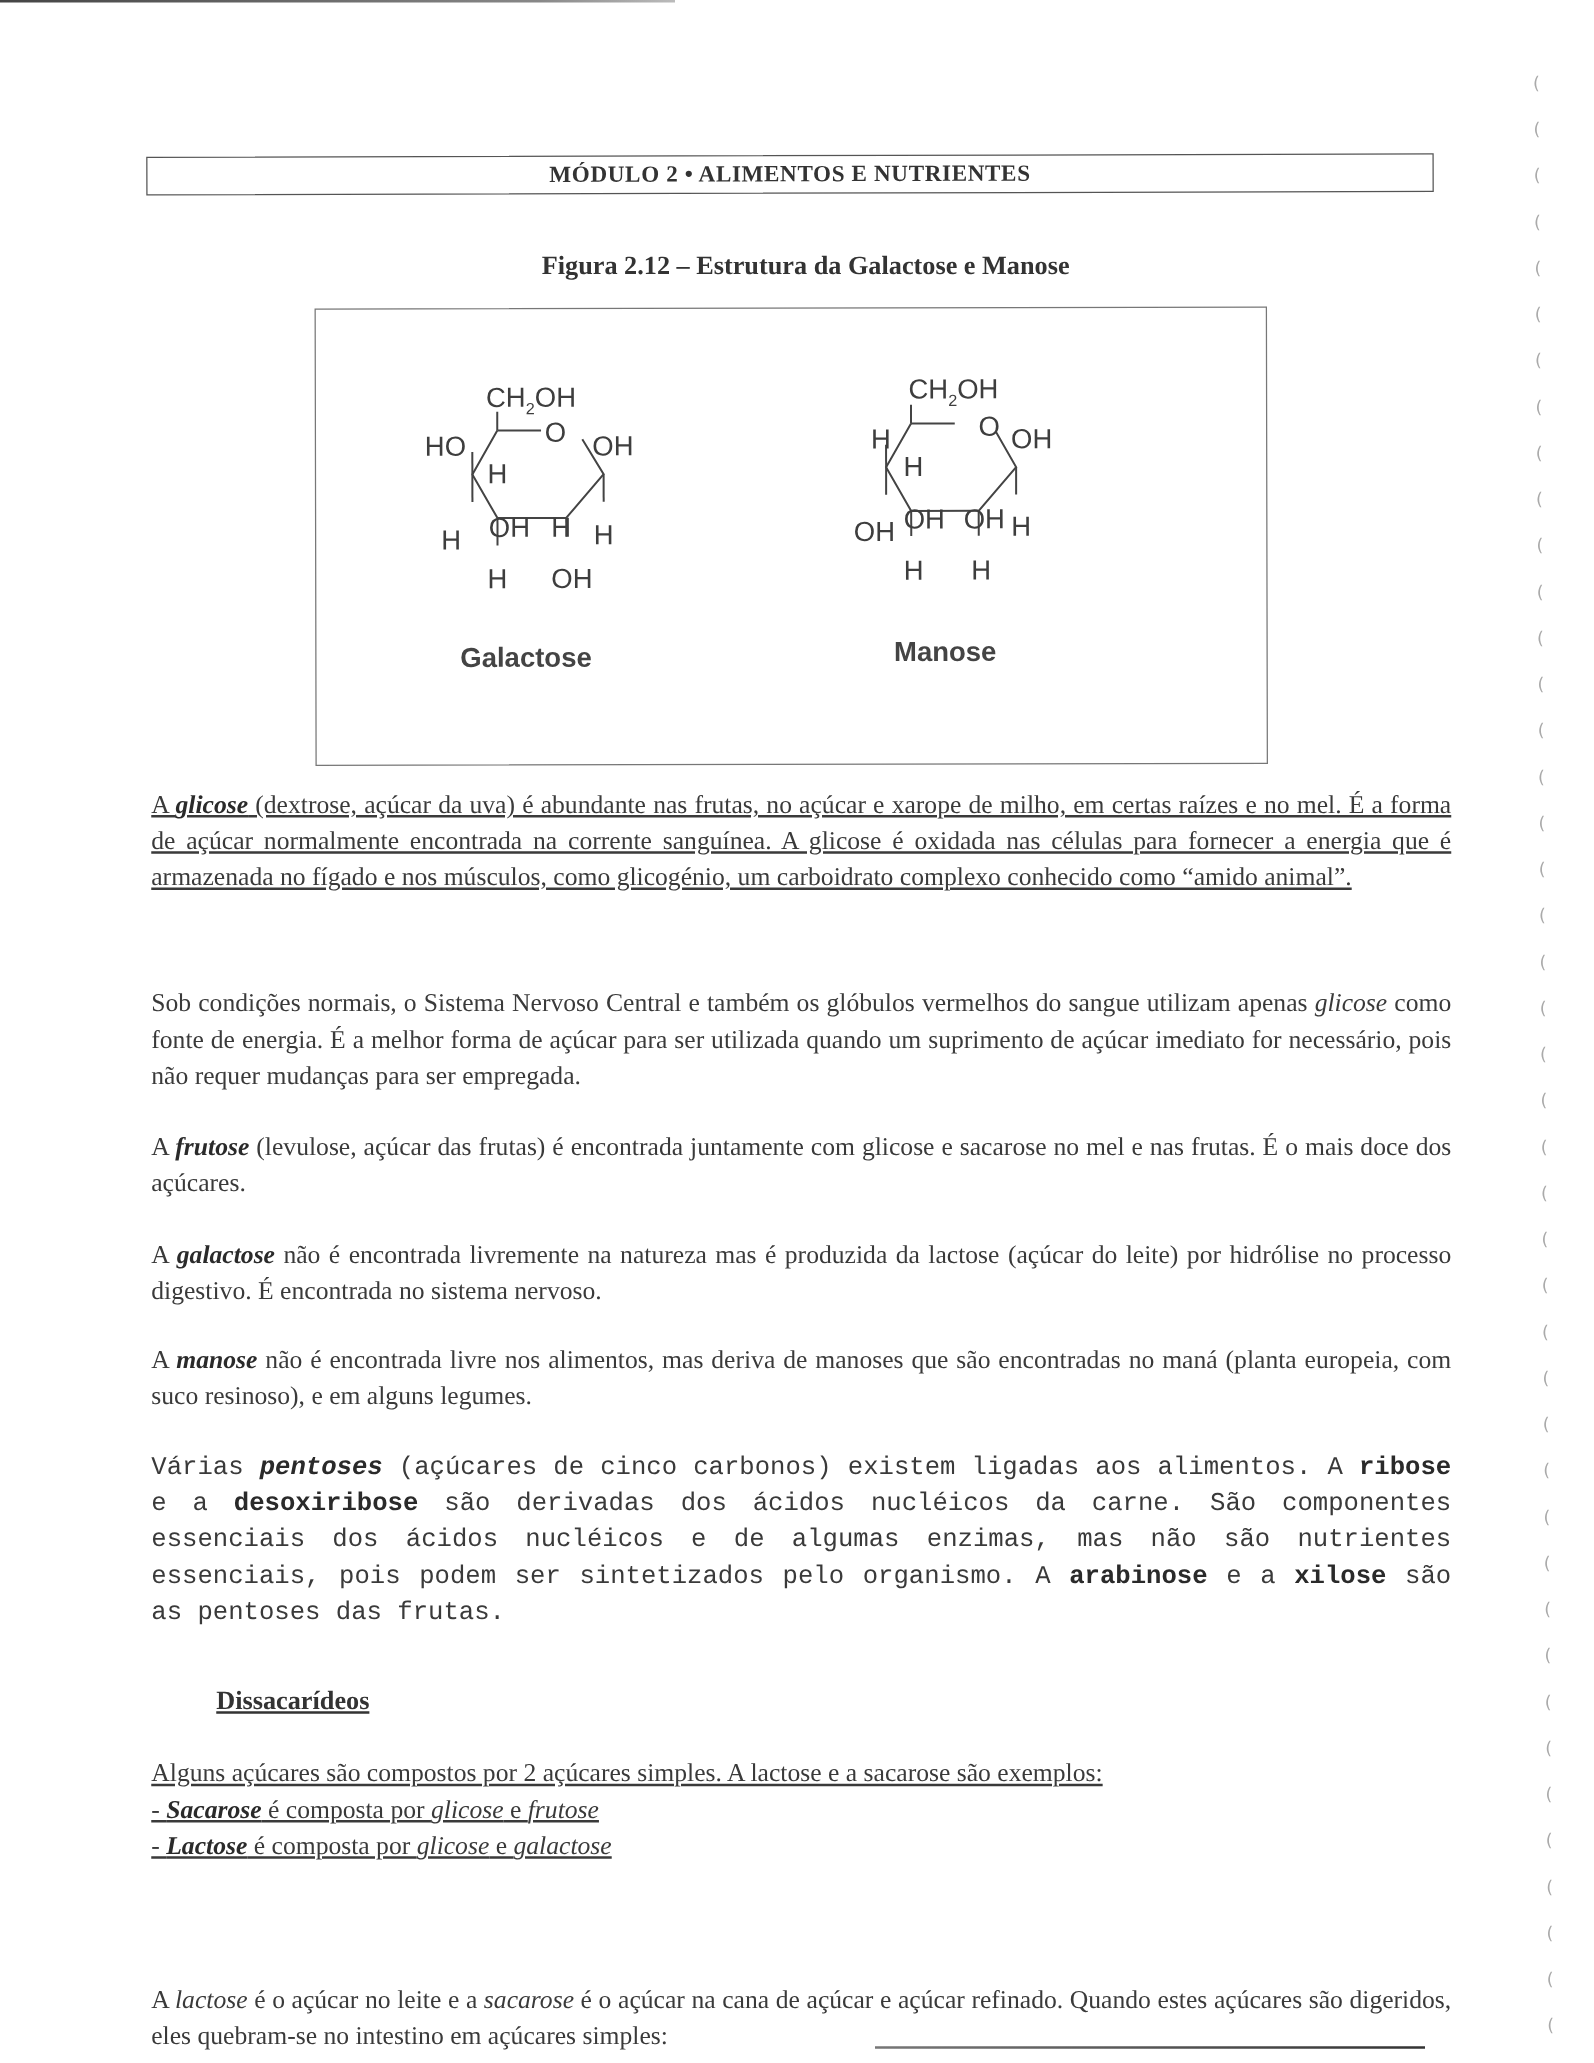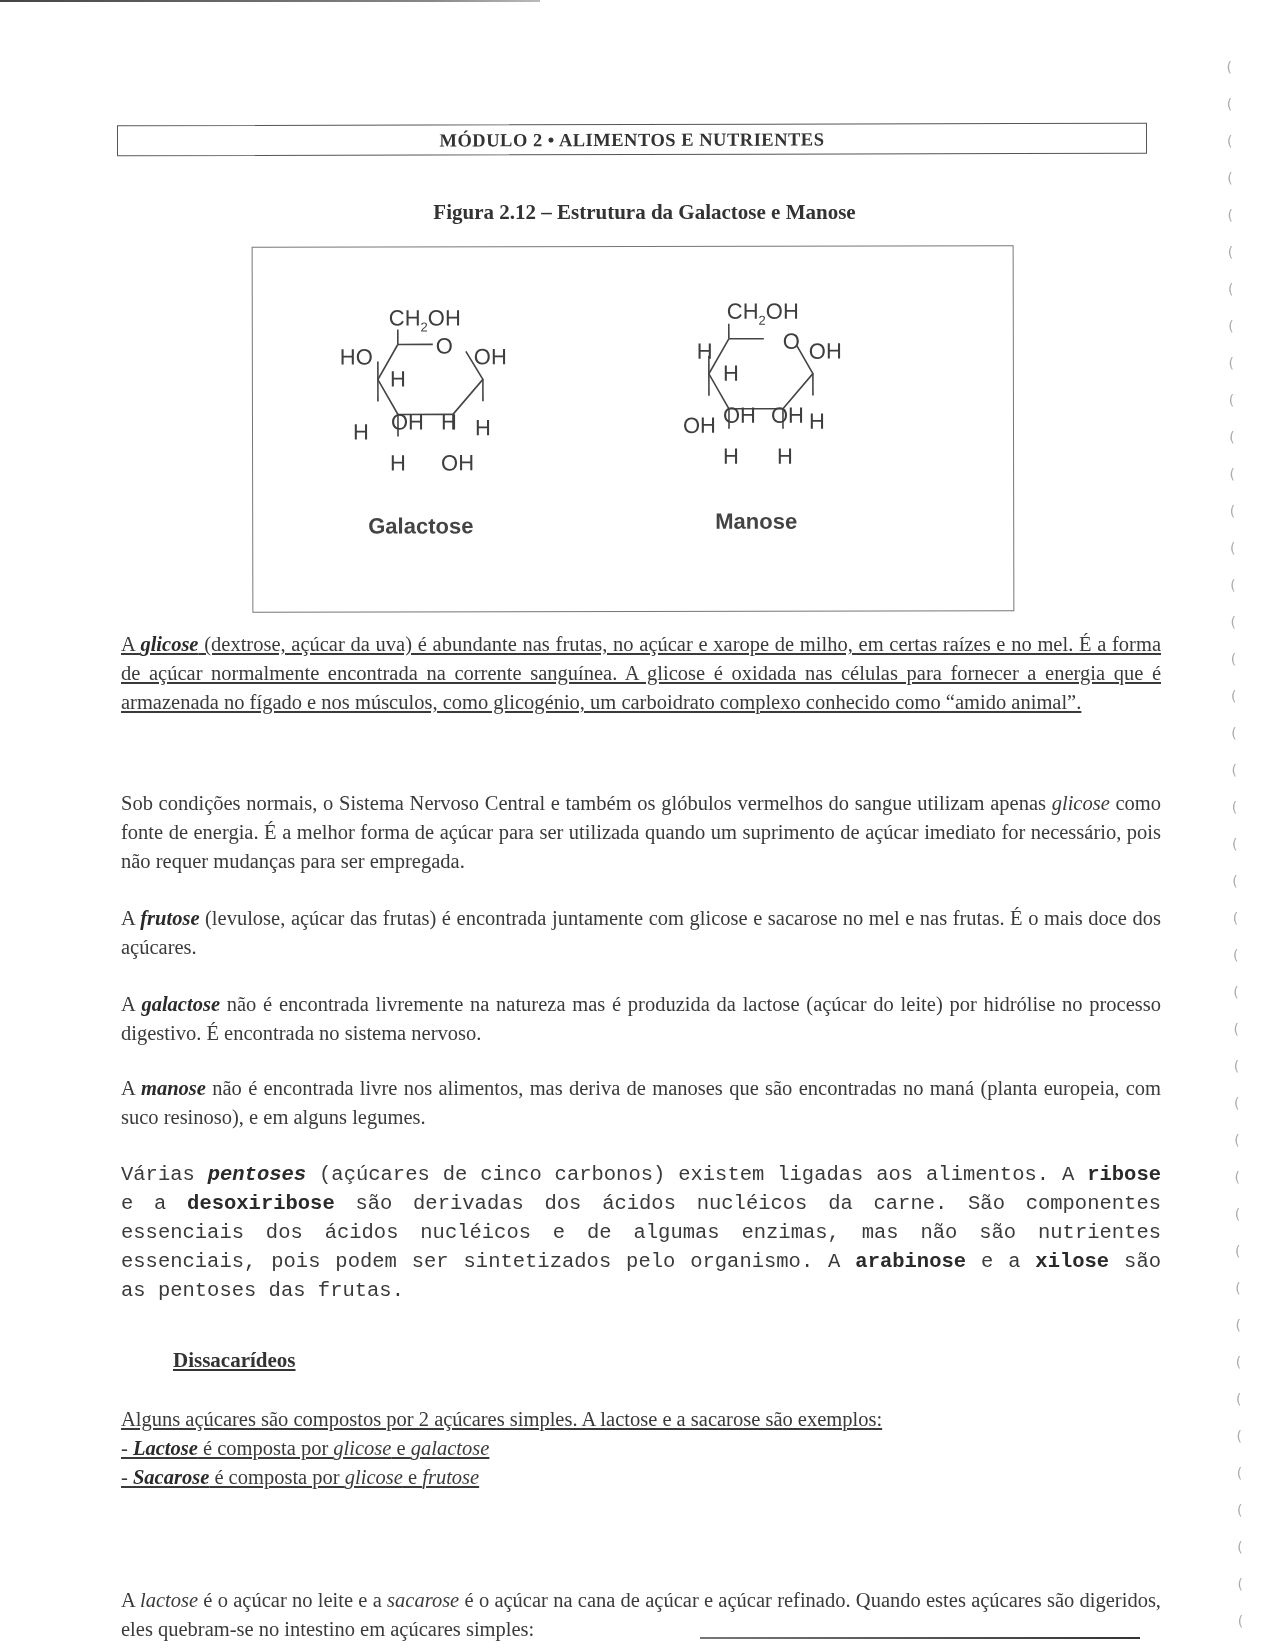--- a/index.html
+++ b/index.html
@@ -157,24 +157,24 @@
 
 <div class="para" style="top:1160px;font-family:Liberation Mono, monospace;">
   <span>Várias </span><span class="bi">pentoses</span><span> (açúcares de cinco carbonos) existem ligadas aos alimentos. A </span><b>ribose</b><span> e a </span><b>desoxiribose</b><span> são derivadas dos ácidos nucléicos da carne. São componentes essenciais dos ácidos nucléicos e de algumas enzimas, mas não são nutrientes essenciais, pois podem ser sintetizados pelo organismo. A </span><b>arabinose</b><span> e a </span><b>xilose</b><span> são as pentoses das frutas.</span>
 </div>
 
 <div class="section-heading">Dissacarídeos</div>
 
 <div class="para tight" style="top:1405px;text-decoration:underline;">
   <span>Alguns açúcares são compostos por 2 açúcares simples. A lactose e a sacarose são exemplos:</span>
   <span class="list-item">
-    <span>- </span><span class="bi">Lactose</span><span> é composta por </span><i>glicose</i><span> e </span><i>galactose</i>
+    <span>- </span><span class="bi">Sacarose</span><span> é composta por </span><i>glicose</i><span> e </span><i>frutose</i>
   </span>
   <span class="list-item">
-    <span>- </span><span class="bi">Sacarose</span><span> é composta por </span><i>glicose</i><span> e </span><i>frutose</i>
+    <span>- </span><span class="bi">Lactose</span><span> é composta por </span><i>glicose</i><span> e </span><i>galactose</i>
   </span>
 </div>
 
 <div class="para" style="top:1586px;">
   <span>A </span><i>lactose</i><span> é o açúcar no leite e a </span><i>sacarose</i><span> é o açúcar na cana de açúcar e açúcar refinado. Quando estes açúcares são digeridos, eles quebram-se no intestino em açúcares simples:</span>
 </div>
 
 <div class="bottom-rule"></div>
 
 <div id="binding">

